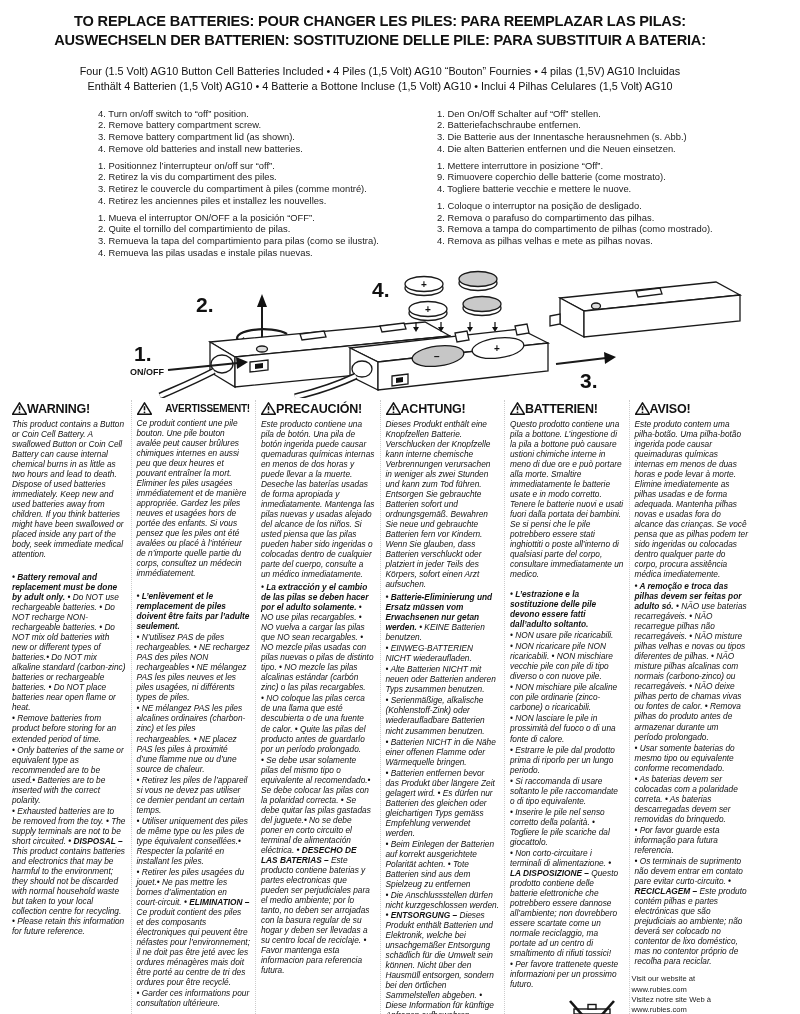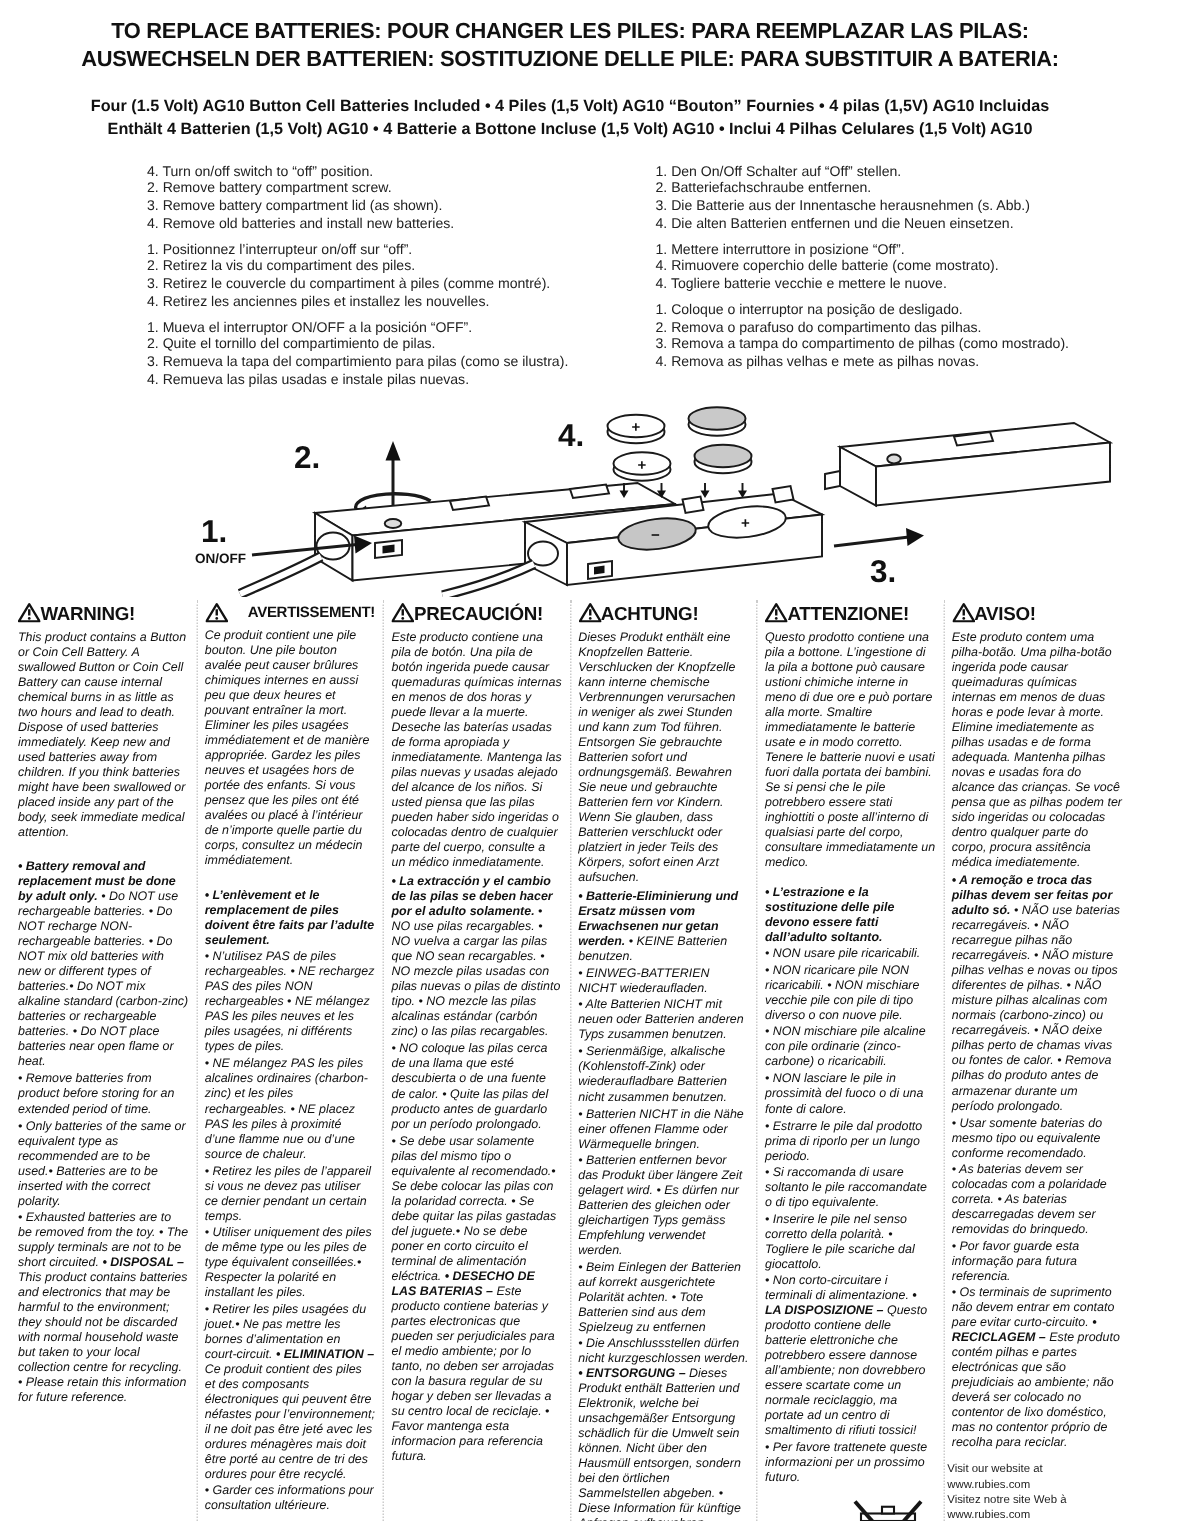--- a/index.html
+++ b/index.html
@@ -3,21 +3,21 @@
 <meta charset="utf-8">
 <style>
   html,body{margin:0;padding:0;}
   body{
     width:800px;height:1014px;background:#ffffff;color:#111;
     font-family:"Liberation Sans","DejaVu Sans",sans-serif;
     position:relative;overflow:hidden;
   }
   .page{width:760px;height:1014px;overflow:hidden;}
   .title{margin-top:12px;text-align:center;font-weight:700;font-size:14.6px;line-height:1.28;letter-spacing:-0.2px;}
-  .subtitle{margin-top:15px;text-align:center;font-weight:700;font-size:10.8px;line-height:1.4;}
+  .subtitle{margin-top:15px;text-align:center;font-weight:400;font-size:10.8px;line-height:1.4;}
   .instructions{display:flex;margin-top:13px;padding-left:98px;}
   .inst-col-left{width:339px;}
   .inst-col-right{flex:1;}
   .inst-group{margin-bottom:5px;}
   .step{font-size:9.4px;line-height:1.25;color:#222;}
   .diagram{display:block;margin-top:0;}
   .warnings{display:flex;padding:0 7px;margin-top:2px;height:616px;overflow:hidden;}
   .wcol{flex:1 1 0;padding:0 5px;border-right:1px dotted #cccccc;overflow:hidden;}
   .wcol:last-child{border-right:none;}
   .whead{display:flex;align-items:center;gap:0;font-weight:700;font-size:12.5px;margin:2px 0 3px 0;white-space:nowrap;letter-spacing:-0.2px;}
@@ -71,21 +71,21 @@
     </div>
     <div class="inst-col-right">
       <div class="inst-group">
           <div class="step">1. Den On/Off Schalter auf “Off” stellen.</div>
           <div class="step">2. Batteriefachschraube entfernen.</div>
           <div class="step">3. Die Batterie aus der Innentasche herausnehmen (s. Abb.)</div>
           <div class="step">4. Die alten Batterien entfernen und die Neuen einsetzen.</div>
         </div>
       <div class="inst-group">
           <div class="step">1. Mettere interruttore in posizione “Off”.</div>
-          <div class="step">4. Rimuovere coperchio delle batterie (come mostrato).</div>
+          <div class="step">9. Rimuovere coperchio delle batterie (come mostrato).</div>
           <div class="step">4. Togliere batterie vecchie e mettere le nuove.</div>
         </div>
       <div class="inst-group">
           <div class="step">1. Coloque o interruptor na posição de desligado.</div>
           <div class="step">2. Remova o parafuso do compartimento das pilhas.</div>
           <div class="step">3. Remova a tampa do compartimento de pilhas (como mostrado).</div>
           <div class="step">4. Remova as pilhas velhas e mete as pilhas novas.</div>
         </div>
     </div>
   </div>
@@ -249,21 +249,21 @@
         </div>
     </div>
 
     <div class="wcol">
       <div class="whead">
         <svg class="tri" width="15" height="13" viewBox="0 0 15 13">
             <polygon points="7.5,0.8 14.4,12.2 0.6,12.2" fill="none" stroke="#111" stroke-width="1.5" stroke-linejoin="round"></polygon>
             <line x1="7.5" y1="4.2" x2="7.5" y2="8.3" stroke="#111" stroke-width="1.6"></line>
             <circle cx="7.5" cy="10.3" r="0.9" fill="#111"></circle>
           </svg>
-        <span>ATTENZIONE!</span>
+        <span>BATTERIEN!</span>
       </div>
       <div>
           <p class="wpara"><span>Questo prodotto contiene una pila a bottone. L’ingestione di la pila a bottone può causare ustioni chimiche interne in meno di due ore e può portare alla morte. Smaltire immediatamente le batterie usate e in modo corretto. Tenere le batterie nuovi e usati fuori dalla portata dei bambini. Se si pensi che le pile potrebbero essere stati inghiottiti o poste all’interno di qualsiasi parte del corpo, consultare immediatamente un medico.</span></p>
           <p class="wpara" style="margin-top: 10px;"><span class="b">• L’estrazione e la sostituzione delle pile devono essere fatti dall’adulto soltanto.</span></p>
           <p class="wpara"><span>• NON usare pile ricaricabili.</span></p>
           <p class="wpara"><span>• NON ricaricare pile NON ricaricabili. • NON mischiare vecchie pile con pile di tipo diverso o con nuove pile.</span></p>
           <p class="wpara"><span>• NON mischiare pile alcaline con pile ordinarie (zinco-carbone) o ricaricabili.</span></p>
           <p class="wpara"><span>• NON lasciare le pile in prossimità del fuoco o di una fonte di calore.</span></p>
           <p class="wpara"><span>• Estrarre le pile dal prodotto prima di riporlo per un lungo periodo.</span></p>
           <p class="wpara"><span>• Si raccomanda di usare soltanto le pile raccomandate o di tipo equivalente.</span></p>

